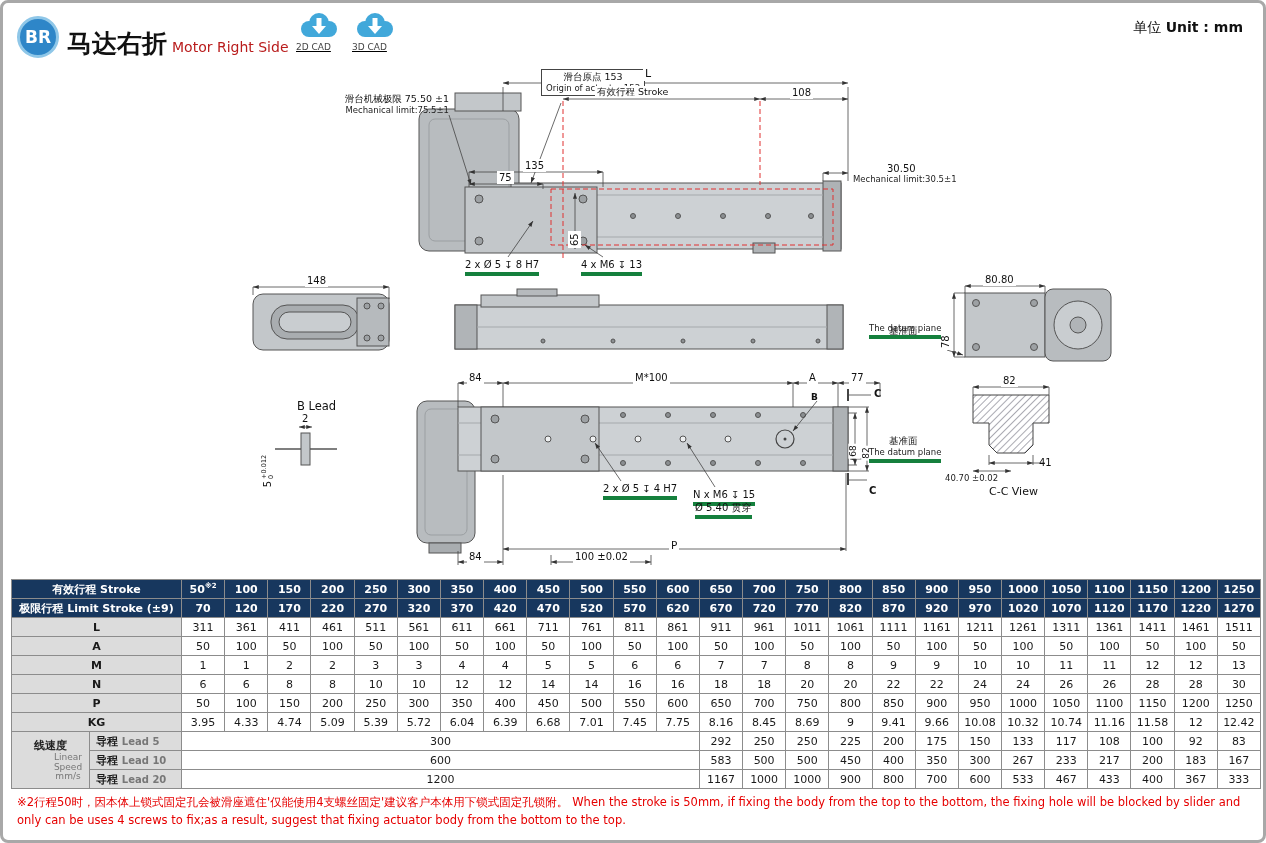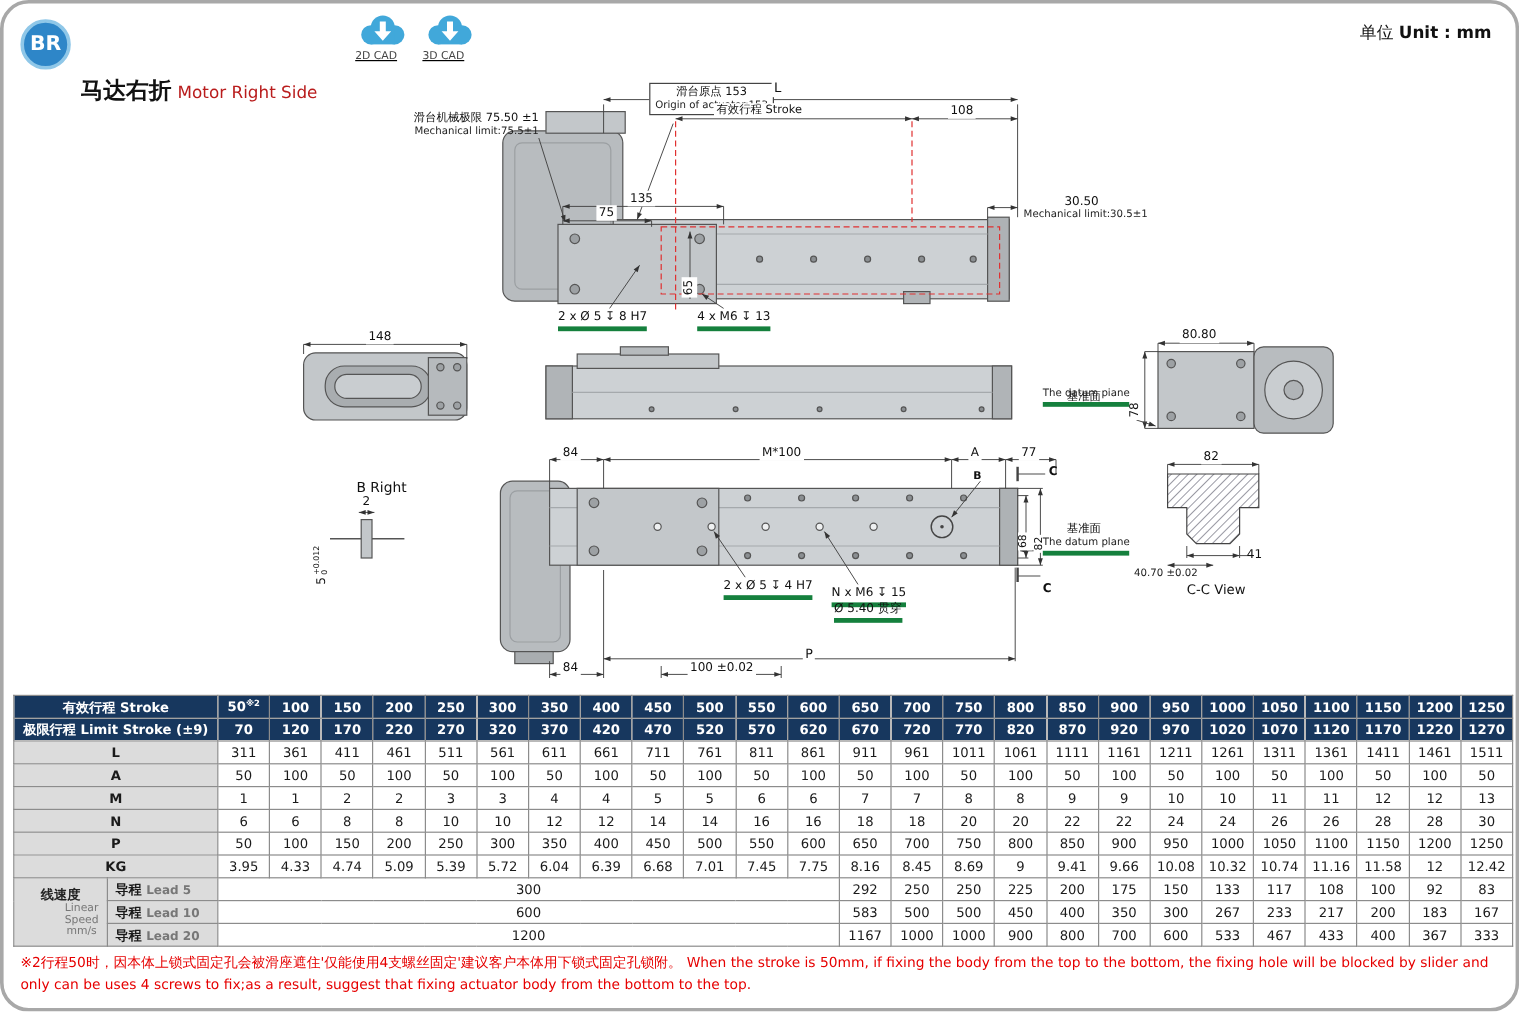--- a/index.html
+++ b/index.html
@@ -1,28 +1,28 @@
 <!DOCTYPE html>
 <html><head>
 <meta charset="utf-8">
 <style>
 *{box-sizing:border-box;margin:0;padding:0}
 body{width:1266px;height:843px;background:#fff;font-family:"DejaVu Sans","Liberation Sans",sans-serif;}
-.page{position:relative;width:1266px;height:843px;border:3px solid #a8a8a8;border-radius:24px;overflow:hidden;background:#fff;}
+.page{position:relative;width:1266px;height:843px;border:3px solid #a8a8a8;border-radius:8px;overflow:hidden;background:#fff;}
 .cv{position:absolute;left:0;top:0;z-index:1;}
 .lbl{position:absolute;font-size:10px;color:#111;white-space:nowrap;line-height:1.3;z-index:3;}
 .wbg{background:#fff;padding:0 2px;}
 .ul{border-bottom:4px solid #15803d;padding-bottom:1px;}
 .rot{transform:rotate(-90deg);transform-origin:left bottom;}
 .boxed{border:1px solid #444;background:#fff;padding:1px 4px;text-align:center;}
 .sm{font-size:8.5px;color:#222;}
 .bold{font-weight:bold;}
 .badge{position:absolute;left:14px;top:13px;width:42px;height:42px;border-radius:50%;background:#2e86c8;border:3px solid #8fc7e8;color:#fff;font-weight:bold;font-size:17px;display:flex;align-items:center;justify-content:center;z-index:3;}
 .titles{position:absolute;left:64px;top:24px;z-index:3;display:flex;align-items:baseline;gap:5px;}
-.tcn{font-size:19px;font-weight:bold;color:#111;margin-top:36px;}
+.tcn{font-size:25px;font-weight:bold;color:#111;}
 .ten{font-size:14px;color:#b91c1c;}
 .cadbtn{position:absolute;top:8px;z-index:3;display:flex;flex-direction:column;align-items:flex-start;width:52px;cursor:pointer;text-decoration:underline;}
 .cadbtn .cap{font-size:9px;color:#444;margin-top:1px;}
 .pill{position:absolute;left:400px;top:16px;height:22px;border-radius:12px;background:#2b7291;color:#fff;font-size:12px;display:flex;align-items:center;gap:6px;padding:0 14px;z-index:3;cursor:pointer;}
 .pill .dot{width:6px;height:6px;border-radius:50%;background:#fff;}
 .unit{position:absolute;right:20px;top:16px;font-size:14px;z-index:3;color:#111;}
 .tolstack{display:inline-flex;flex-direction:column;font-size:6.5px;line-height:1.1;vertical-align:middle;margin-left:2px;}
 .spec{position:absolute;left:8px;top:576px;width:1250px;border-collapse:collapse;table-layout:fixed;font-size:11px;z-index:3;}
 .spec td,.spec th{border:1px solid #8c8c8c;text-align:center;height:19px;padding:0;overflow:hidden;white-space:nowrap;background:#fff;color:#1a1a1a;}
 .spec .hdc{background:#17375E;color:#fff;font-weight:bold;}
@@ -282,21 +282,21 @@
   <div class="lbl wbg" style="left:592px;top:83px;font-size:9.5px">有效行程 Stroke</div>
   <div class="lbl wbg" style="left:787px;top:83px">108</div>
   <div class="lbl wbg" style="left:520px;top:156px">135</div>
   <div class="lbl wbg" style="left:494px;top:168px">75</div>
   <div class="lbl wbg rot" style="left:578px;top:232px">65</div>
   <div class="lbl" style="left:884px;top:159px">30.50</div>
   <div class="lbl sm" style="left:850px;top:171px">Mechanical limit:30.5±1</div>
   <div class="lbl ul" style="left:462px;top:255px">2 x Ø 5 ↧ 8 H7</div>
   <div class="lbl ul" style="left:578px;top:255px">4 x M6 ↧ 13</div>
   <div class="lbl wbg" style="left:302px;top:271px">148</div>
-  <div class="lbl" style="left:294px;top:396px;font-size:11.5px">B Right</div>
+  <div class="lbl" style="left:294px;top:396px;font-size:11.5px">B Lead</div>
   <div class="lbl" style="left:299px;top:409px">2</div>
   <div class="lbl rot" style="left:272px;top:470px">
     <span>5</span><span class="tolstack">
         <span>+0.012</span>
         <span>0</span>
       </span>
   </div>
   <div class="lbl wbg" style="left:980px;top:270px">80.80</div>
   <div class="lbl wbg rot" style="left:949px;top:334px">78</div>
   <div class="lbl" style="left:886px;top:322px;font-size:9.5px">基准面</div>

